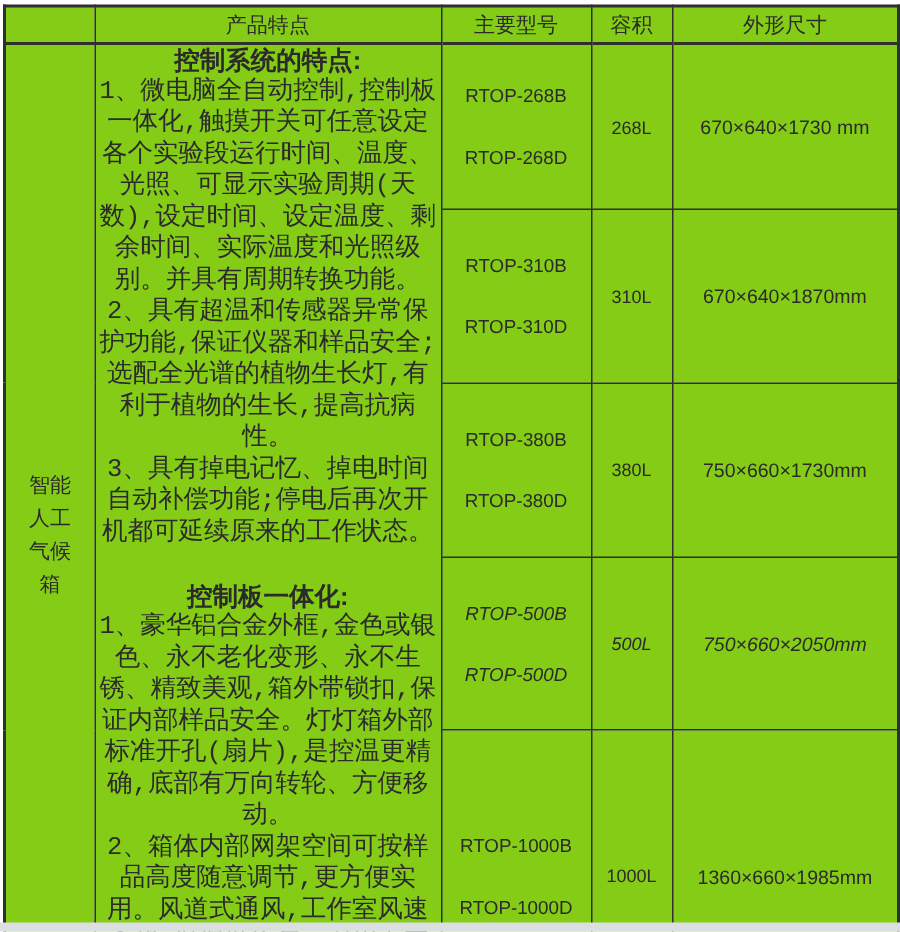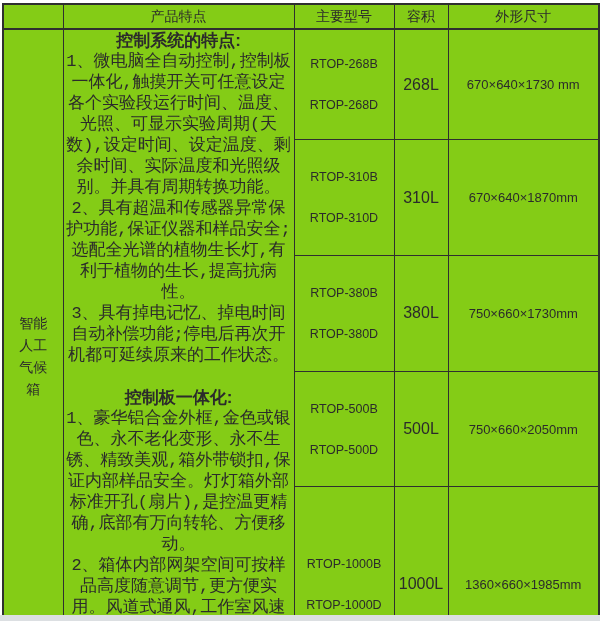--- a/index.html
+++ b/index.html
@@ -28,21 +28,21 @@
   th{
     font-size:14px;
     font-weight:400;
     text-align:center;
     vertical-align:middle;
     border-bottom-width:2px !important;
   }
   tr.r1{height:100px;}
   tr.r2{height:104px;}
   tr.r3{height:105px;margin-left:16px;}
-  tr.r4{height:104px;}
+  tr.r4{height:104px;font-style:italic;}
   tr.r5{height:176px;}
   td.category{
     text-align:center;
     vertical-align:middle;
     font-size:14px;
     line-height:22px;
   }
   td.features{
     vertical-align:top;
     padding:5px 8px 0 8px;
@@ -55,21 +55,21 @@
   .feat-spacer{margin:0;height:21px;}
   td.models{vertical-align:middle;}
   .models-inner{
     display:flex;flex-direction:column;
     align-items:center;justify-content:center;
     gap:27px;
     font-size:12.5px;
   }
   td.capacity{
     text-align:center;vertical-align:middle;
-    font-size:16px;
+    font-size:12px;
   }
   td.dimensions{
     text-align:center;vertical-align:middle;
     font-size:13px;
   }
   .footer-strip{
     position:absolute;left:0;bottom:0;
     width:600px;height:6px;
     background:#dcdfe2;
   }

